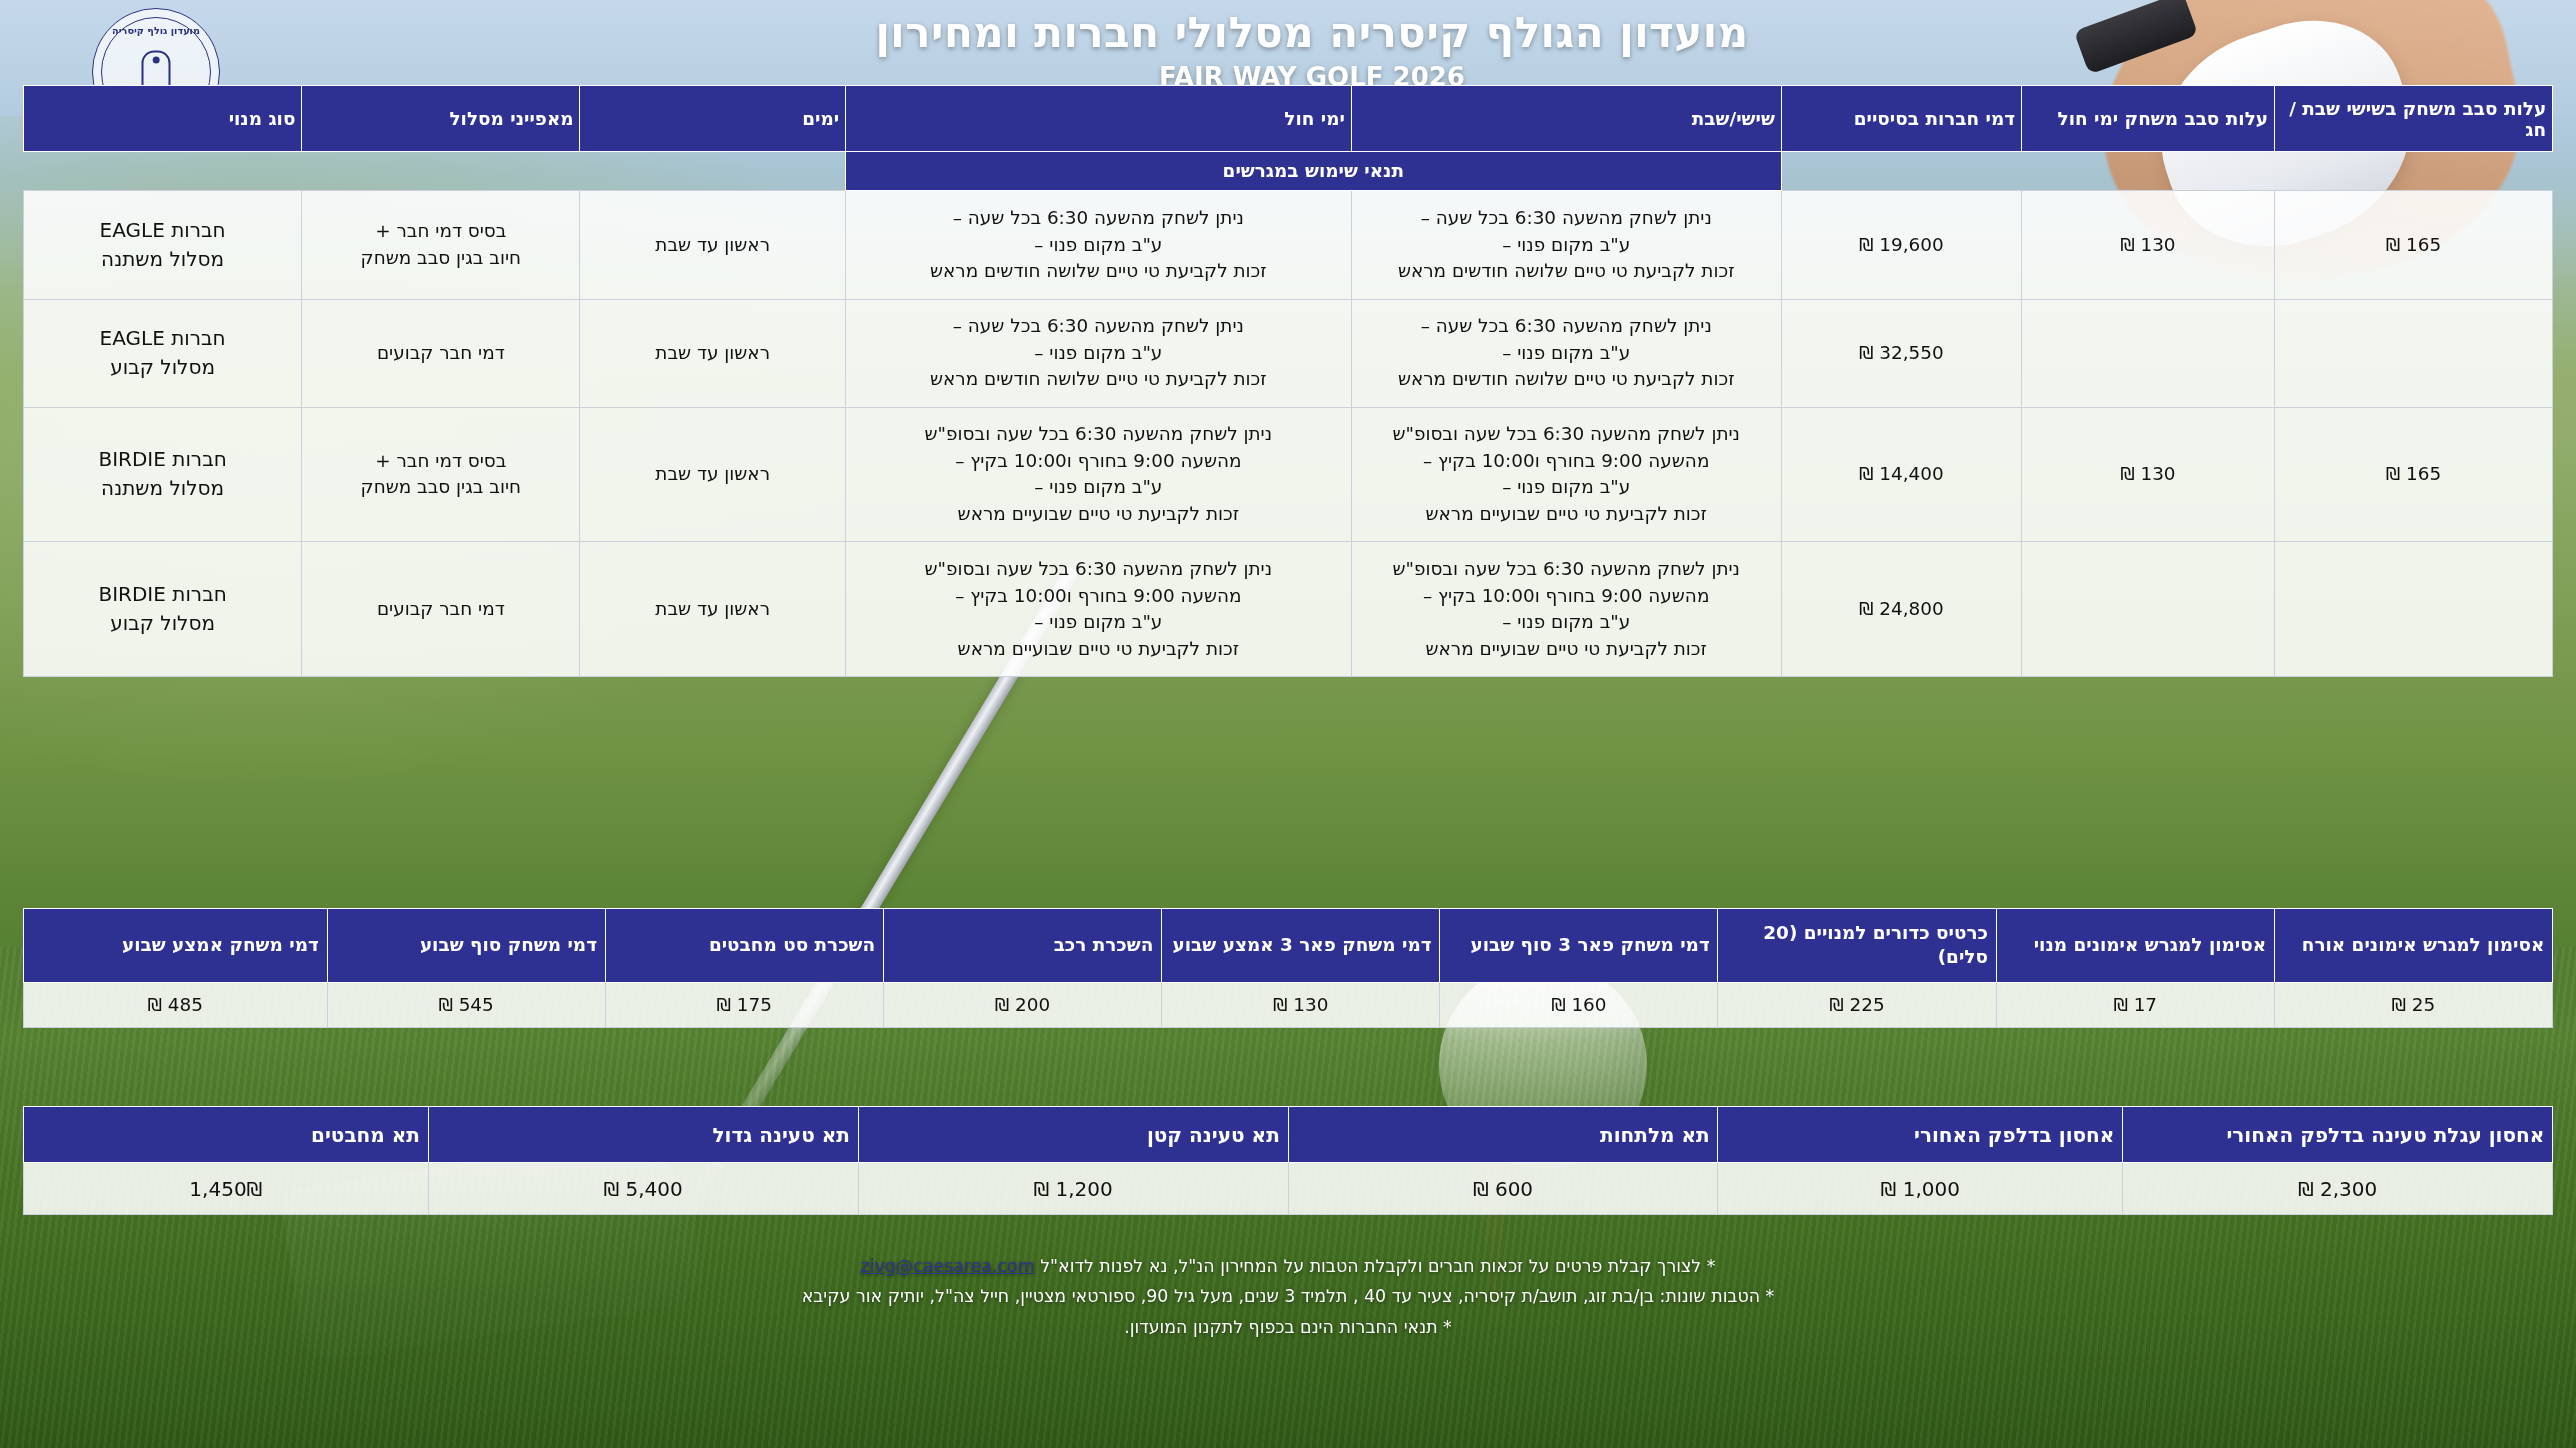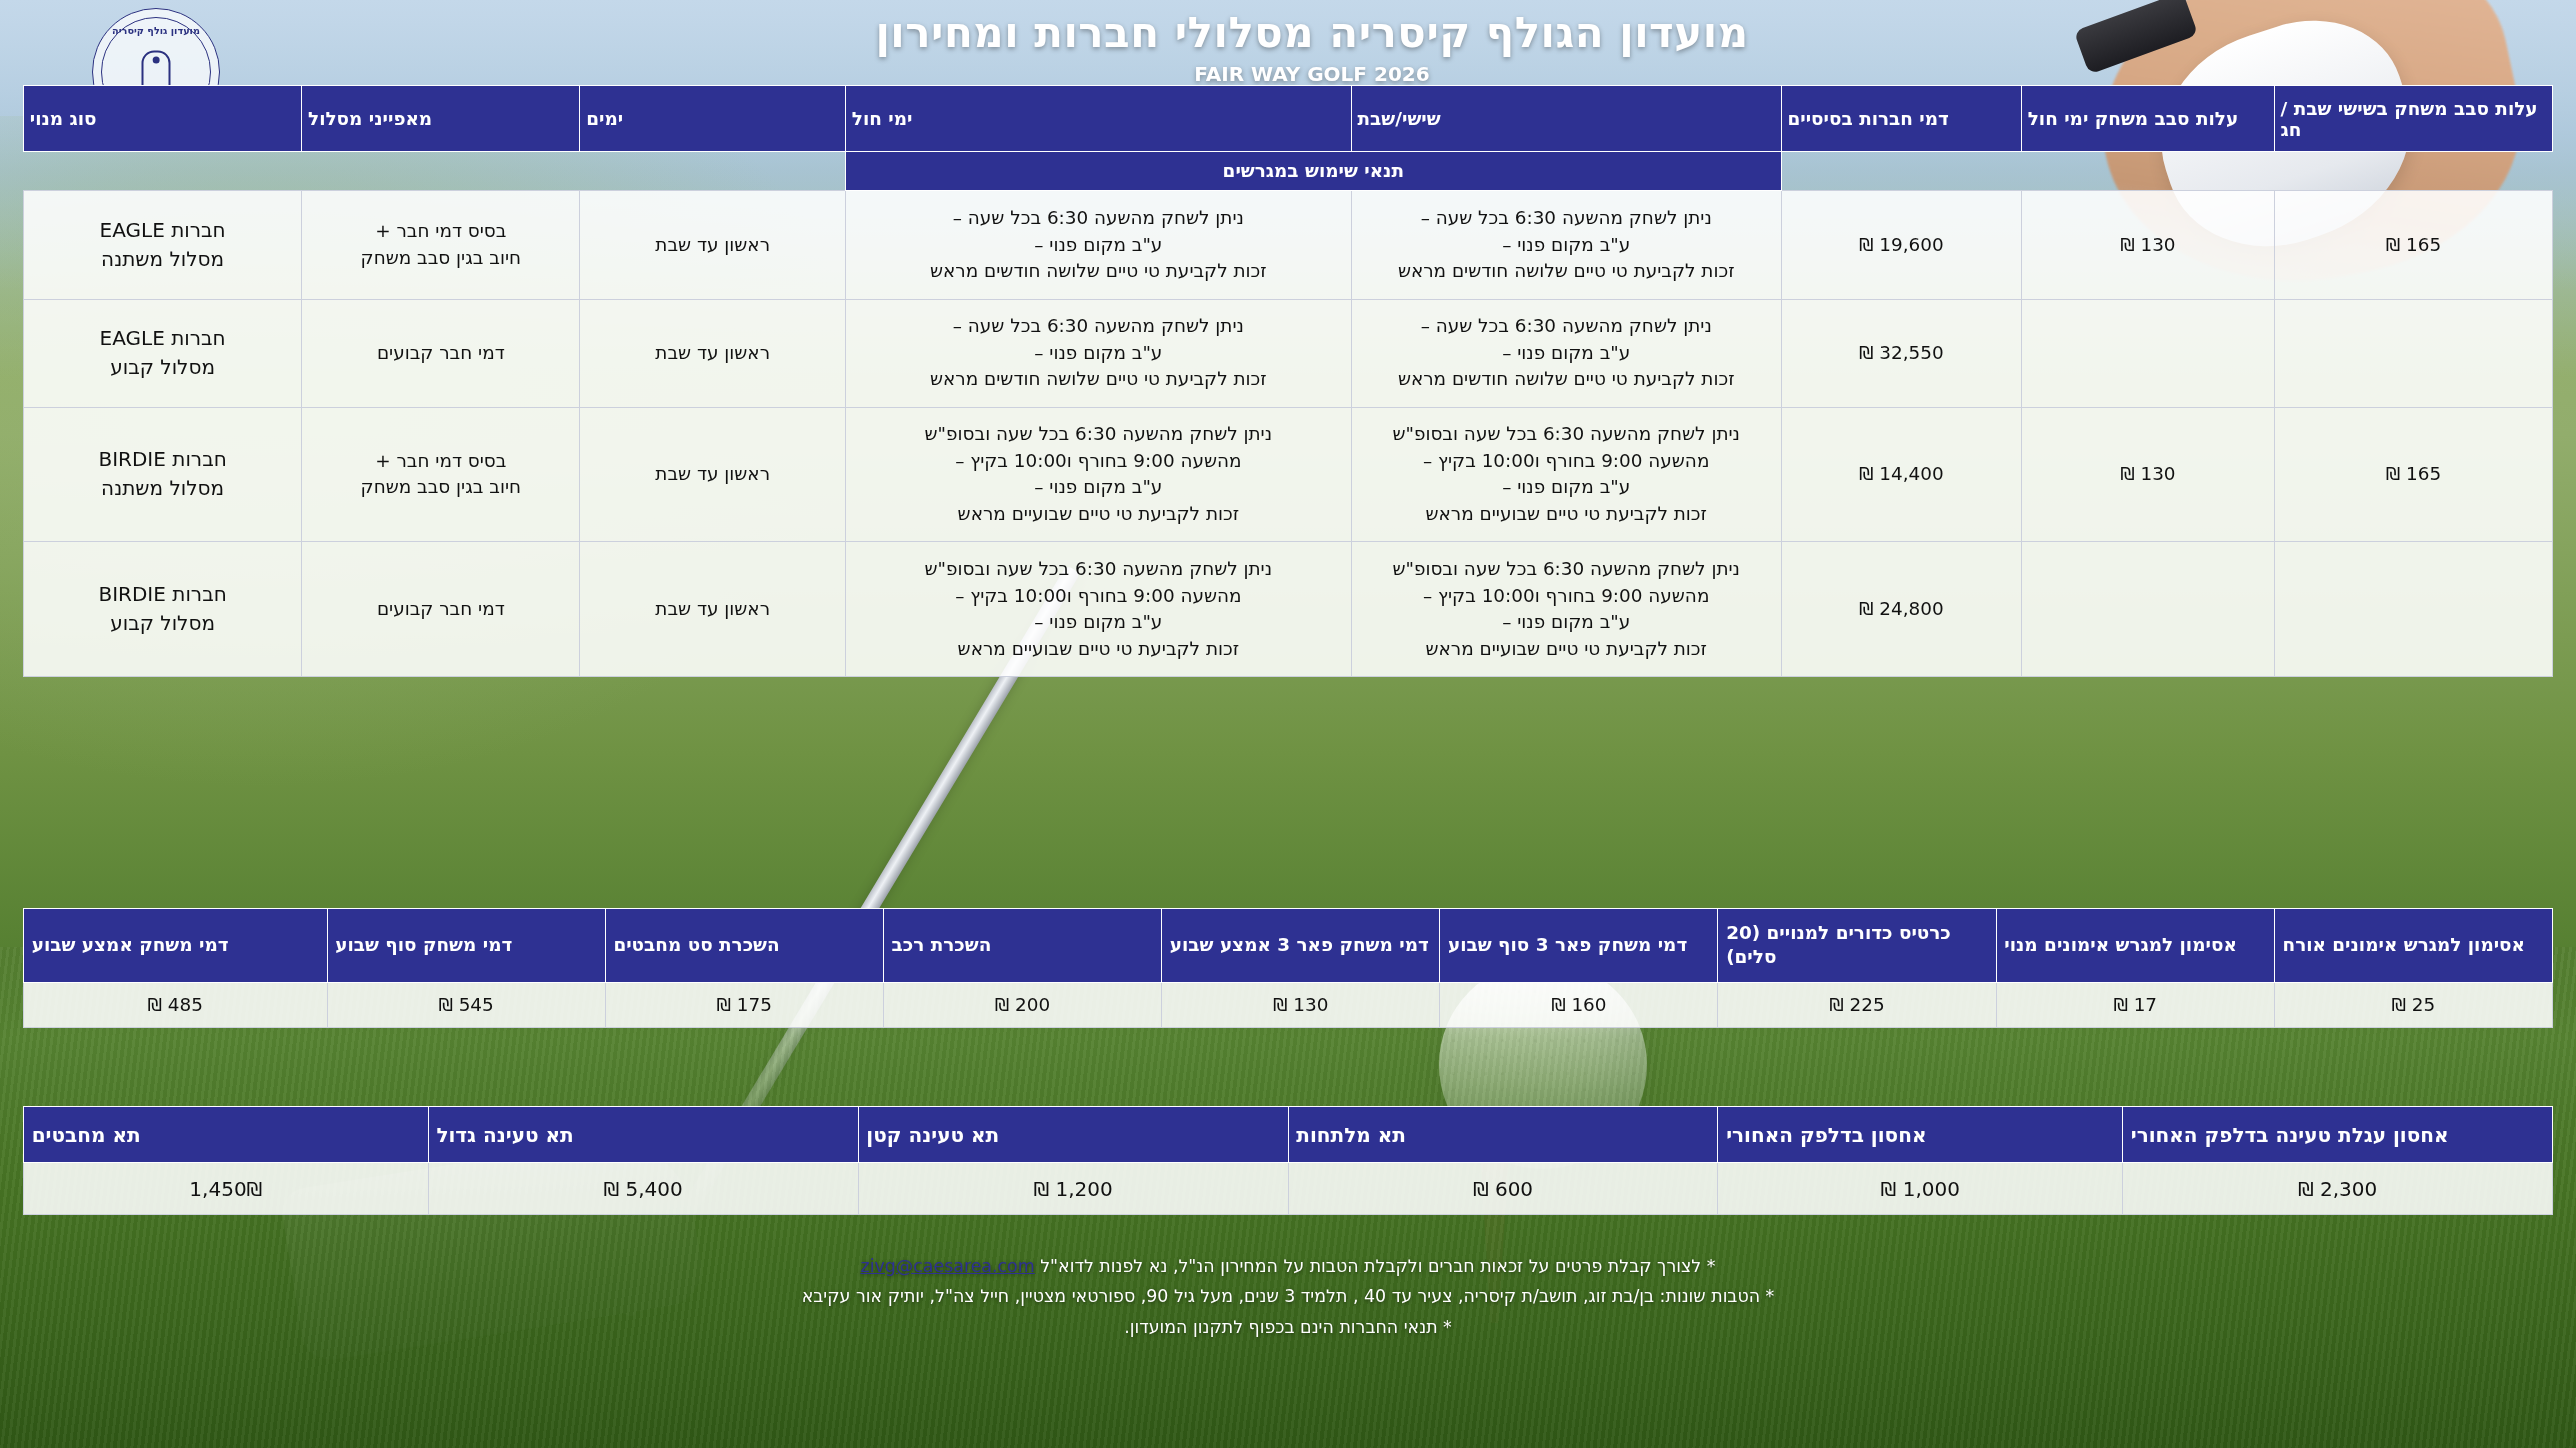--- a/index.html
+++ b/index.html
@@ -85,21 +85,21 @@
     clip-path:polygon(8% 0,92% 0,62% 100%,38% 100%);
   }
   
   #wrap{position:absolute;inset:0;}
   .title{
     position:absolute;top:7.7px;left:0;right:0;text-align:center;color:#fff;
     text-shadow:0 1.9px 5.8px rgba(0,0,0,.35);
     padding-left:48px;
   }
   .title .t1{font-size:42px;font-weight:bold;letter-spacing:0.5px;}
-  .title .t2{font-size:20px;font-weight:bold;margin-top:5.8px;direction:ltr;}
+  .title .t2{font-size:26px;font-weight:bold;margin-top:5.8px;direction:ltr;}
   .logo{
     position:absolute;left:92px;top:7.7px;width:126px;height:126px;border-radius:50%;
     background:rgba(255,255,255,.72);
     border:1.9px solid #2b3180;
     display:flex;align-items:center;justify-content:center;
   }
   .logo .inner{position:relative;width:108px;height:108px;border-radius:50%;border:1px solid #2b3180;}
   .logo .txtTop,.logo .txtBot{
     position:absolute;left:0;right:0;text-align:center;color:#2b3180;font-size:9.7px;font-weight:bold;
   }
@@ -107,21 +107,21 @@
   .logo .txtBot{bottom:7.7px;}
   .logo .mark{
     position:absolute;left:50%;top:50%;transform:translate(-50%,-50%);
     width:25px;height:39px;border:2.9px solid #2b3180;border-radius:12.6px 12.6px 3.9px 3.9px;
   }
   .logo .mark:after{content:"";position:absolute;left:50%;top:3.9px;transform:translateX(-50%);
     width:7.7px;height:7.7px;border-radius:50%;background:#2b3180;}
 
   table{border-collapse:collapse;}
   .tblHead{
-    background:#2e3192;color:#fff;font-weight:bold;text-align:left;
+    background:#2e3192;color:#fff;font-weight:bold;text-align:right;
     border:1px solid #ffffff;
   }
   .cell{
     background:rgba(255,255,255,.88);
     color:#111;text-align:center;border:1px solid #ccd0dd;
   }
   
   #mainTable{position:absolute;right:23px;top:85px;width:2530px;}
   #mainTable .banner td{
     background:#2e3192;color:#fff;text-align:center;font-size:18.4px;font-weight:bold;

